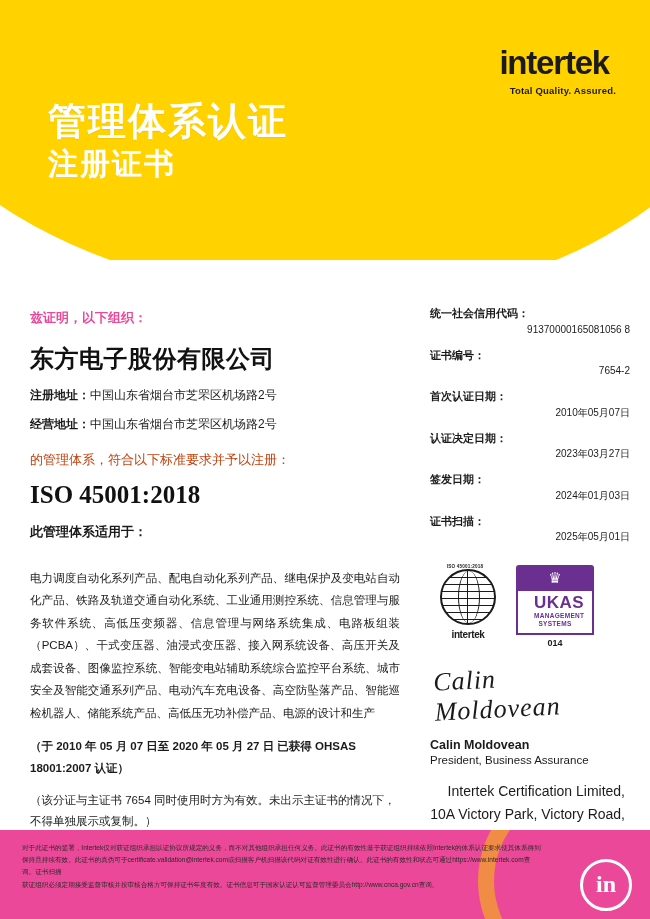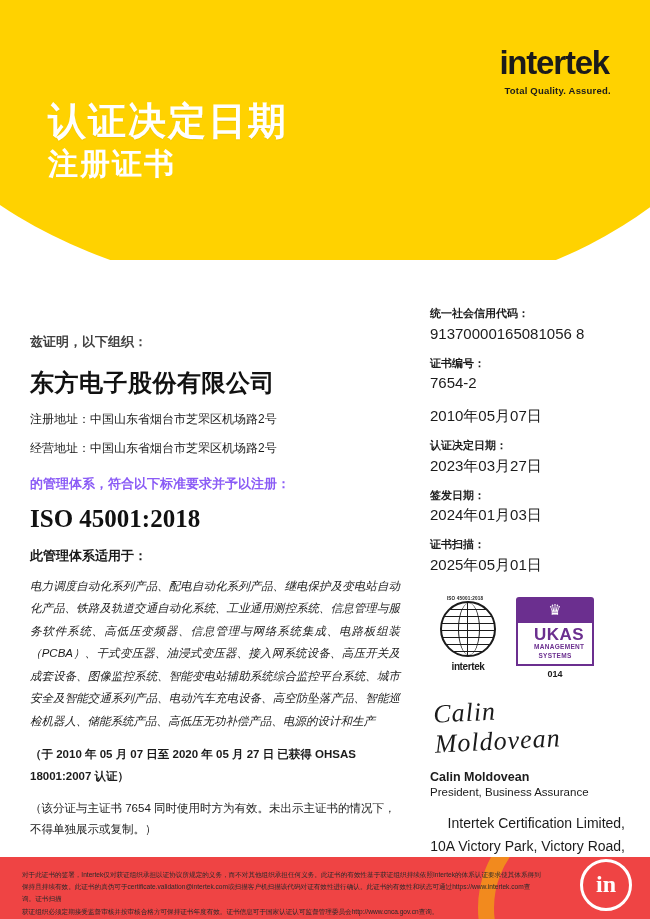--- a/index.html
+++ b/index.html
@@ -102,21 +102,20 @@
     width: 7px; height: 7px;
     background: #ffd200;
     border-radius: 50%;
   }
   .logo-tag {
     margin-top: 6px;
     font-size: 9.5px;
     font-weight: bold;
     color: #1b1b1b;
     letter-spacing: .2px;
-    text-align: center;
   }
 
   .title-block {
     position: absolute;
     left: 48px;
     top: 100px;
     z-index: 5;
   }
   .title-main {
     font-size: 38px;
@@ -150,64 +149,63 @@
   }
   .right-col {
     position: absolute;
     left: 430px;
     top: 0;
     width: 200px;
   }
 
   .lead {
     font-size: 13px;
-    color: #404040;
-    font-weight: bold;
-    margin-top: 28px;
+    color: #ec4899;
+    font-weight: bold;
+    margin-top: 4px;
   }
   .org-name {
     font-size: 24px;
     font-weight: bold;
     color: #111;
     margin-top: 16px;
     letter-spacing: .5px;
   }
   .addr-line {
     font-size: 12px;
     color: #1b1b1b;
     margin-top: 12px;
   }
-  .addr-line .lbl { font-weight: normal; }
+  .addr-line .lbl { font-weight: bold; }
   .scope-lead {
     font-size: 13px;
-    font-weight: bold;
-    color: #8b5cf6;
+    font-weight: normal;
+    color: #c2410c;
     margin-top: 18px;
   }
   .standard {
     font-size: 25px;
     font-weight: bold;
     color: #111;
     margin-top: 12px;
     font-family: "Liberation Serif", serif;
   }
   .applies {
     font-size: 13px;
     font-weight: bold;
     color: #1b1b1b;
     margin-top: 14px;
   }
   .scope-text {
     font-size: 11.5px;
     color: #1b1b1b;
     line-height: 1.95;
-    margin-top: 10px;
+    margin-top: 26px;
     text-align: justify;
     width: 370px;
-    font-style: italic;
   }
   .note {
     font-size: 11.5px;
     color: #1b1b1b;
     line-height: 1.9;
     margin-top: 12px;
     width: 370px;
     font-weight: bold;
   }
   .note2 {
@@ -220,23 +218,24 @@
 
   
   .field { margin-bottom: 9px; }
   .field .f-label {
     font-size: 11px;
     color: #1b1b1b;
     font-weight: bold;
     line-height: 1.5;
   }
   .field .f-value {
-    font-size: 15px;
+    font-size: 10px;
     color: #1b1b1b;
     line-height: 1.6;
+    text-align: right;
   }
 
   .marks {
     position: relative;
     margin-top: 20px;
     height: 95px;
   }
   .mark-globe {
     position: absolute;
     left: 0; top: 4px;
@@ -367,22 +366,22 @@
       repeating-linear-gradient(0deg, #111 0 3px, #fff 3px 6px);
     background-blend-mode: difference;
   }
 
   
   .footer {
     position: absolute;
     left: 0;
     bottom: 0;
     width: 650px;
-    height: 62px;
-    background: #ef4444;
+    height: 89px;
+    background: #ec4899;
     overflow: hidden;
   }
   .footer-arc {
     position: absolute;
     right: -40px;
     top: -55px;
     width: 180px;
     height: 180px;
     border: 16px solid #f4c400;
     border-radius: 50%;
@@ -425,21 +424,21 @@
     <div class="banner-white-arc"></div>
     <div class="banner-mask"></div>
   </div>
 
   <div class="logo">
     <div class="logo-mark"><span>intertek</span><span class="dot"></span></div>
     <div class="logo-tag">Total Quality. Assured.</div>
   </div>
 
   <div class="title-block">
-    <div class="title-main">认证决定日期</div>
+    <div class="title-main">管理体系认证</div>
     <div class="title-sub">注册证书</div>
   </div>
 
   <div class="body-wrap">
 
     <div class="left-col">
       <div class="lead">兹证明，以下组织：</div>
       <div class="org-name">东方电子股份有限公司</div>
 
       <div class="addr-line">
@@ -461,20 +460,21 @@
 
       <div class="field">
         <div class="f-label">统一社会信用代码：</div>
         <div class="f-value">91370000165081056 8</div>
       </div>
       <div class="field">
         <div class="f-label">证书编号：</div>
         <div class="f-value">7654-2</div>
       </div>
       <div class="field">
+        <div class="f-label">首次认证日期：</div>
         <div class="f-value">2010年05月07日</div>
       </div>
       <div class="field">
         <div class="f-label">认证决定日期：</div>
         <div class="f-value">2023年03月27日</div>
       </div>
       <div class="field">
         <div class="f-label">签发日期：</div>
         <div class="f-value">2024年01月03日</div>
       </div>

